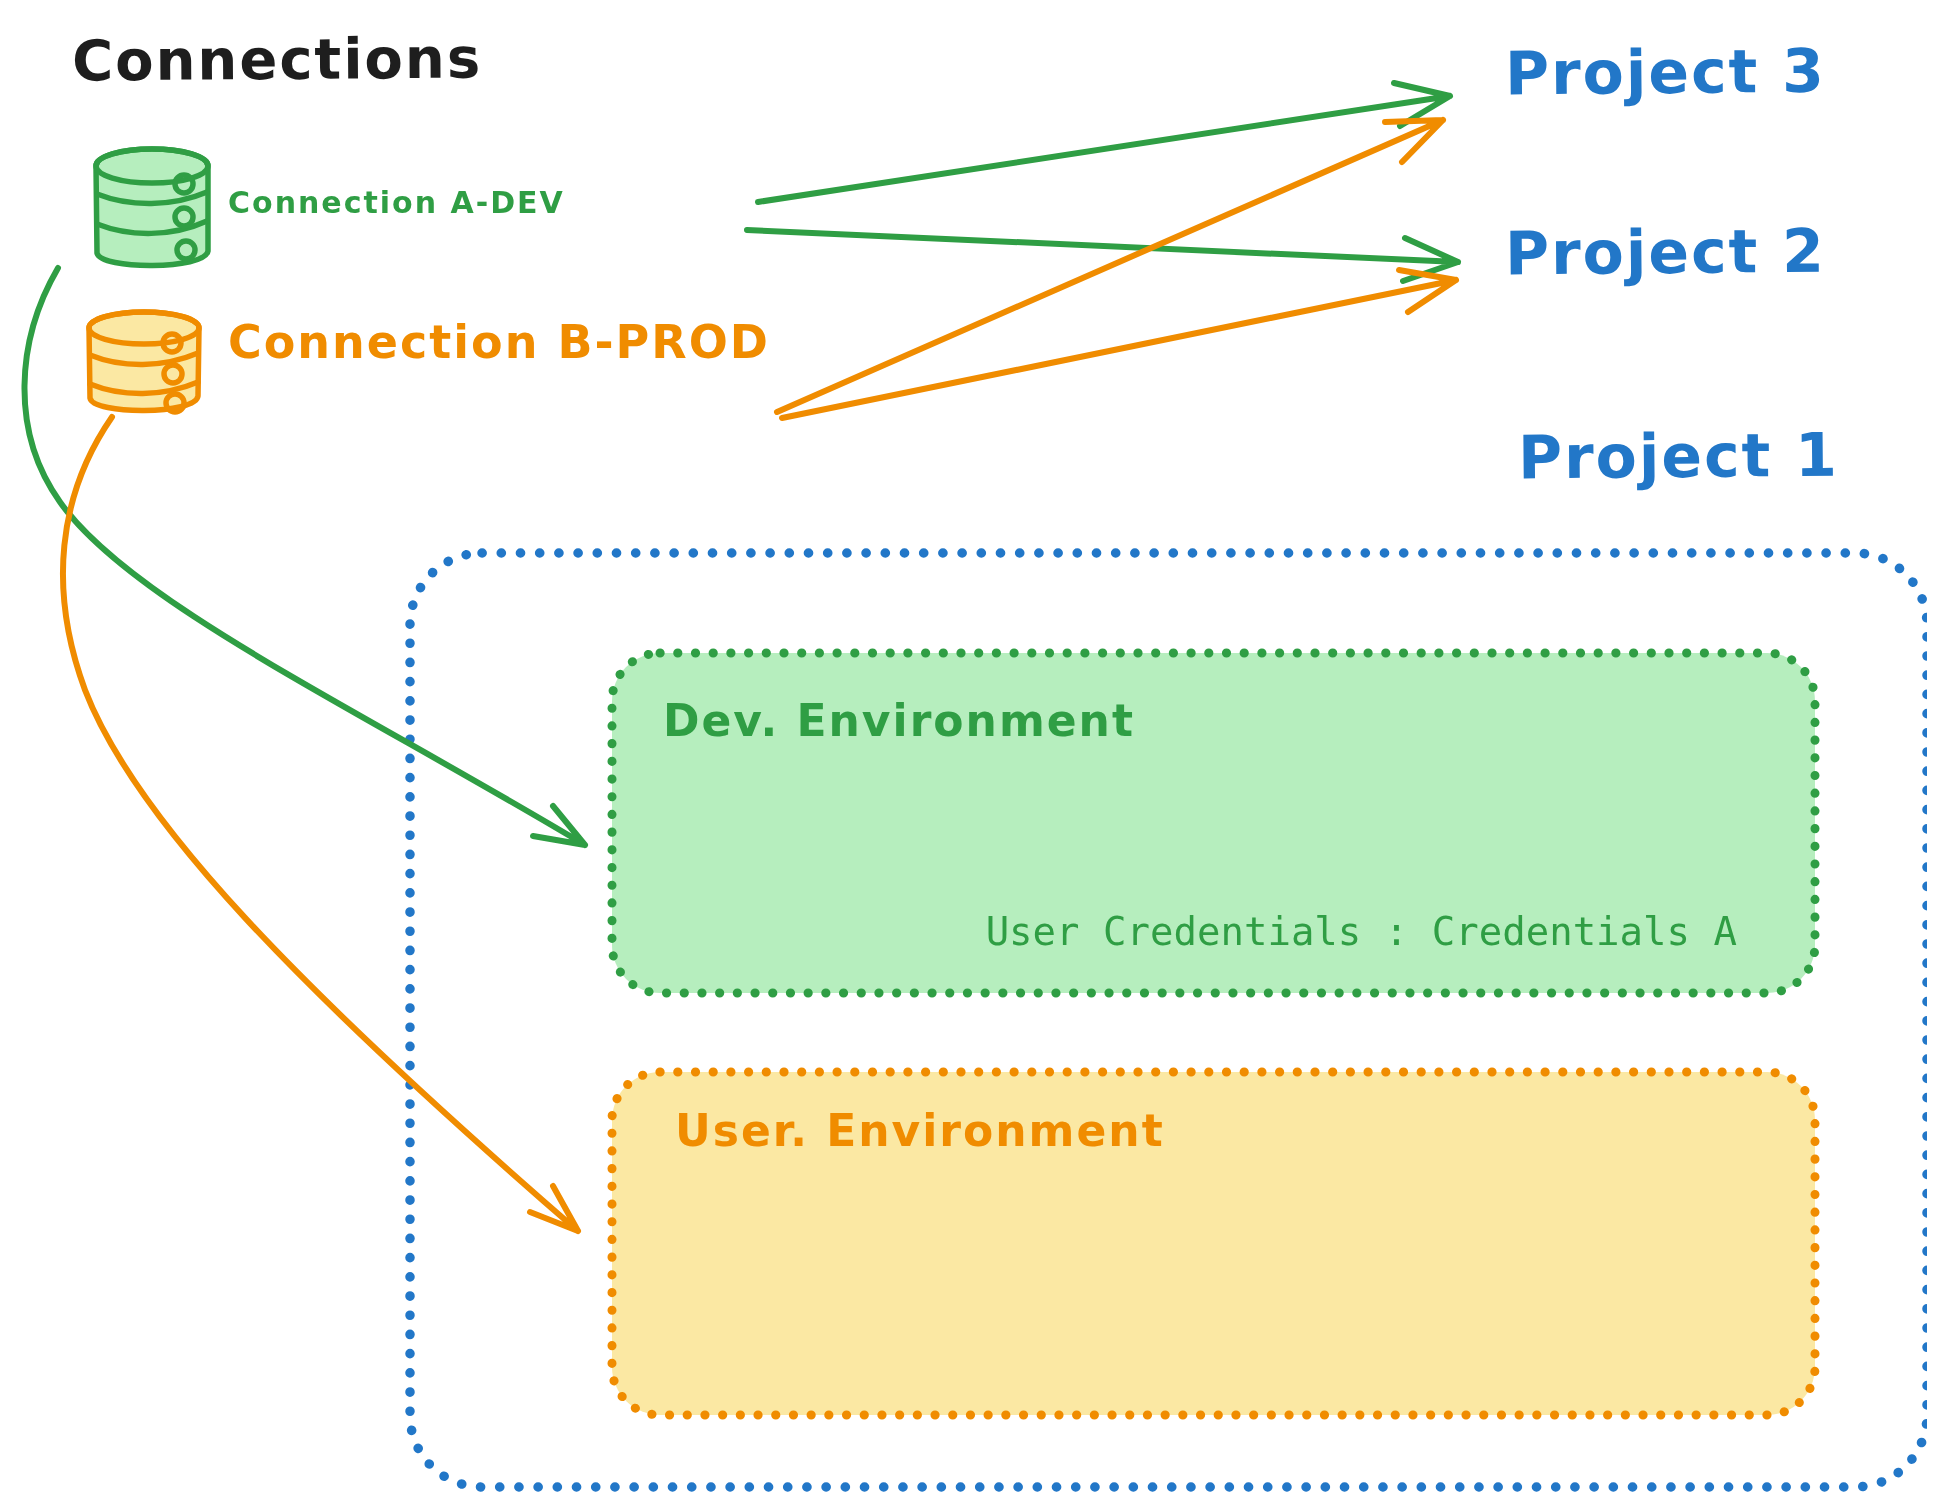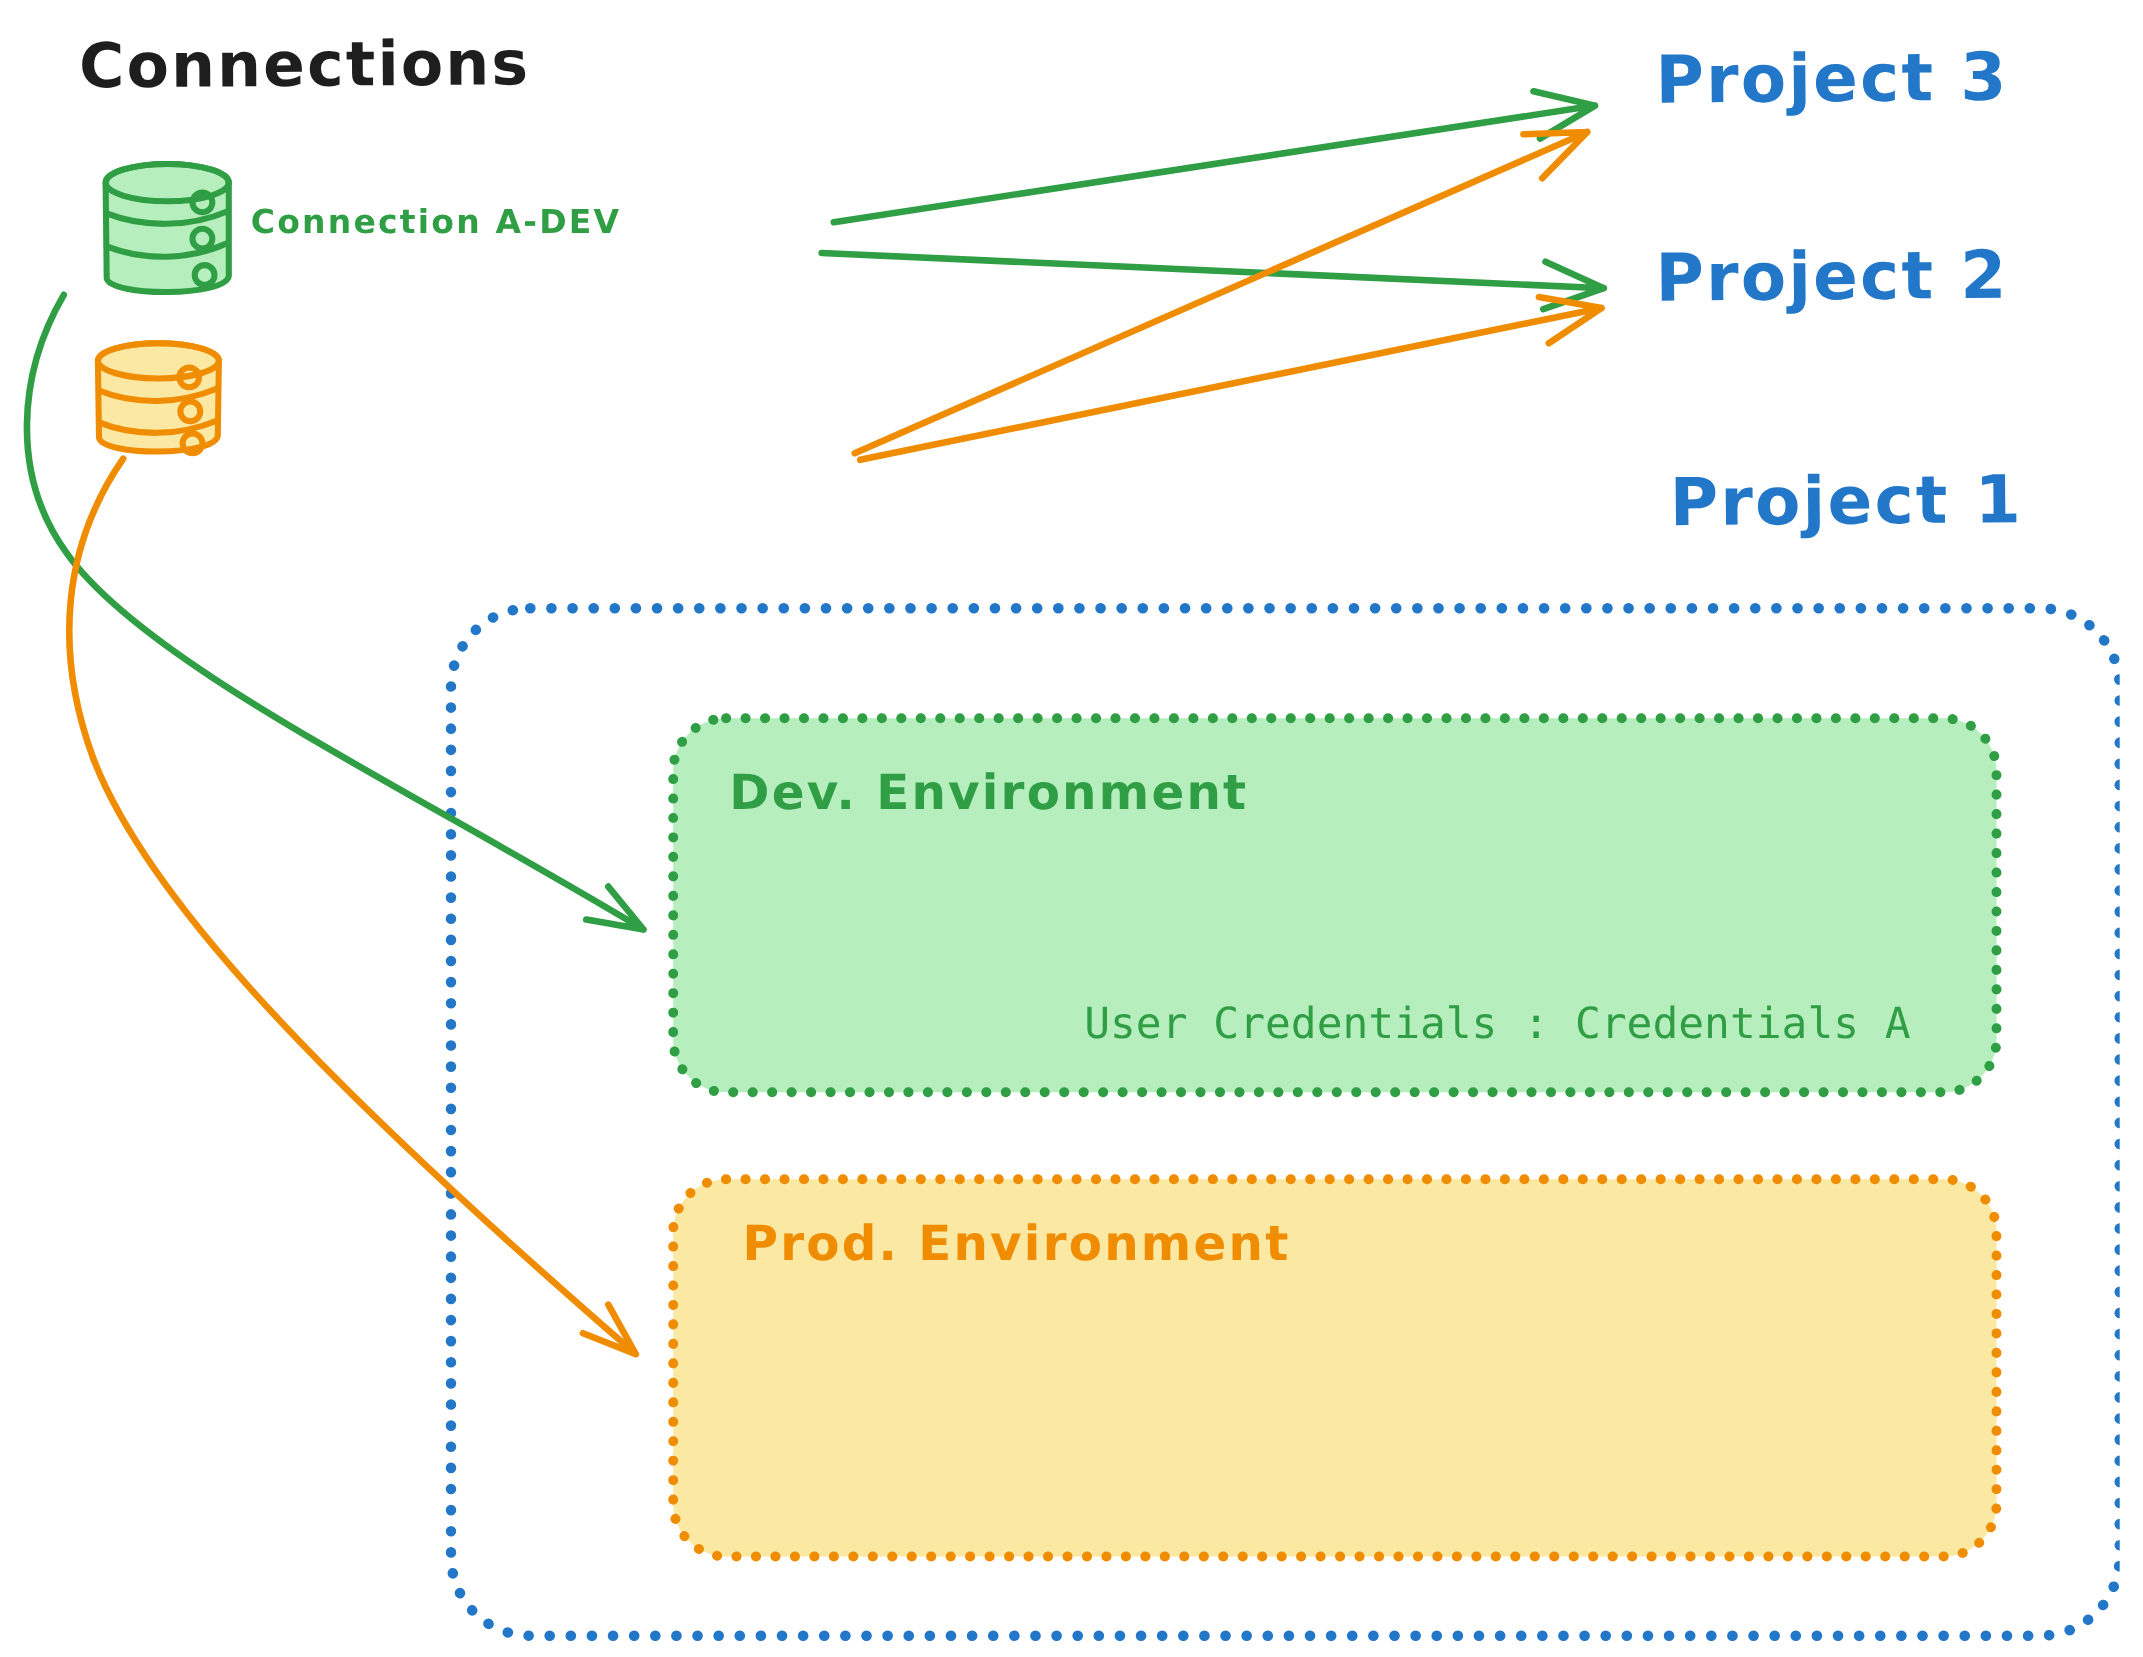--- a/index.html
+++ b/index.html
@@ -97,26 +97,27 @@
     <path class="edge stroke-green" d="M58,268 C16,340 10,432 60,502 C130,602 360,710 585,845
              M553,806 L585,845 M533,836 L585,845"></path>
     <path class="edge stroke-orange" d="M112,417 C58,495 48,590 85,690 C135,820 300,990 578,1231
              M553,1186 L578,1231 M530,1212 L578,1231"></path>
   </svg>
 
   <div class="label hand title-text" style="left:72px;top:28px;">Connections</div>
 
   <div class="label hand conn-green" style="left:228px;top:150px;">Connection A-DEV</div>
 
+  <div class="label hand conn-orange" style="left:228px;top:316px;">Connection B-PROD</div>
 
   <div class="label hand project-text" style="left:1505px;top:38px;">Project 3</div>
 
   <div class="label hand project-text" style="left:1505px;top:218px;">Project 2</div>
 
   <div class="label hand project-text" style="left:1518px;top:422px;">Project 1</div>
 
   <div class="label hand env-title-green" style="left:663px;top:696px;">Dev. Environment</div>
 
   <div class="label creds creds-green" style="right:190px;top:910px;">User Credentials : Credentials A</div>
 
-  <div class="label hand env-title-orange" style="left:675px;top:1106px;">Prod. Environment</div>
+  <div class="label hand env-title-orange" style="left:675px;top:1106px;">User. Environment</div>
 
 </div>
 
 </body></html>

